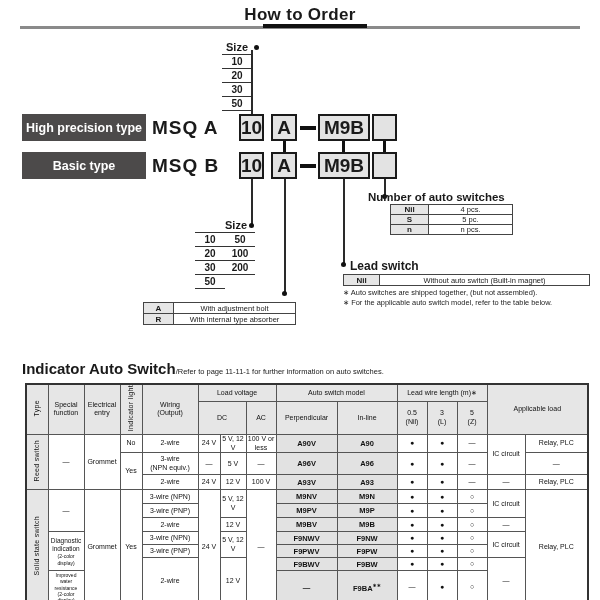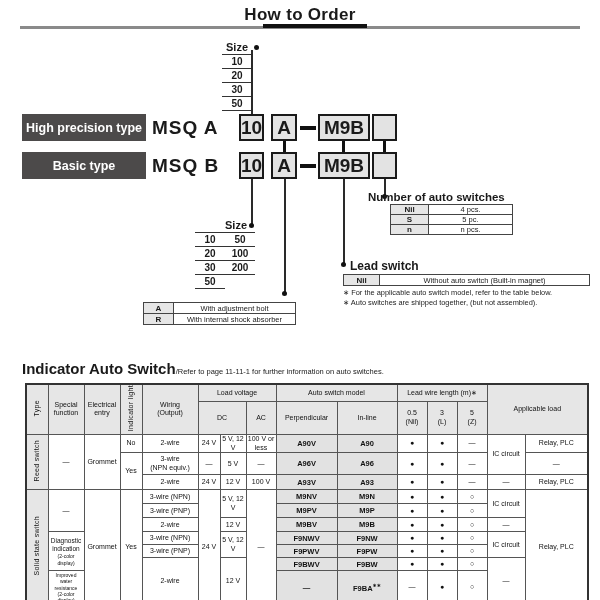--- a/index.html
+++ b/index.html
@@ -149,21 +149,21 @@
       <col style="width:30px">
       <col style="width:122px">
     </colgroup>
   <tbody>
       <tr style="height:11px">
     <td class="code">A</td>
     <td>With adjustment bolt</td>
       </tr>
   <tr style="height:11px">
     <td class="code">R</td>
-    <td>With internal shock absorber</td>
+    <td>With internal type absorber</td>
       </tr>
 </tbody>
   </table>
 
 <div class="abs callout-hd" style="left:368px;top:191px">Number of auto switches</div>
 <table class="mini abs" style="left:390px;top:204px;width:122px">
   <colgroup>
       <col style="width:38px">
       <col style="width:84px">
     </colgroup>
@@ -190,22 +190,22 @@
       <col style="width:210px">
     </colgroup>
   <tbody>
       <tr style="height:11px">
     <td class="code">Nil</td>
     <td>Without auto switch (Built-in magnet)</td>
       </tr>
 </tbody>
   </table>
 <div class="abs notes" style="left:343px;top:288px">
+  <div>∗ Auto switches are shipped together, (but not assembled).</div>
   <div>∗ For the applicable auto switch model, refer to the table below.</div>
-  <div>∗ Auto switches are shipped together, (but not assembled).</div>
 </div>
 
 <div class="abs ast-title">
   <span>Indicator Auto Switch</span><span class="sub">/Refer to page 11-11-1 for further information on auto switches.</span>
 </div>
 
 <table class="ast abs">
   <colgroup>
     <col style="width:22px">
       <col style="width:36px">

